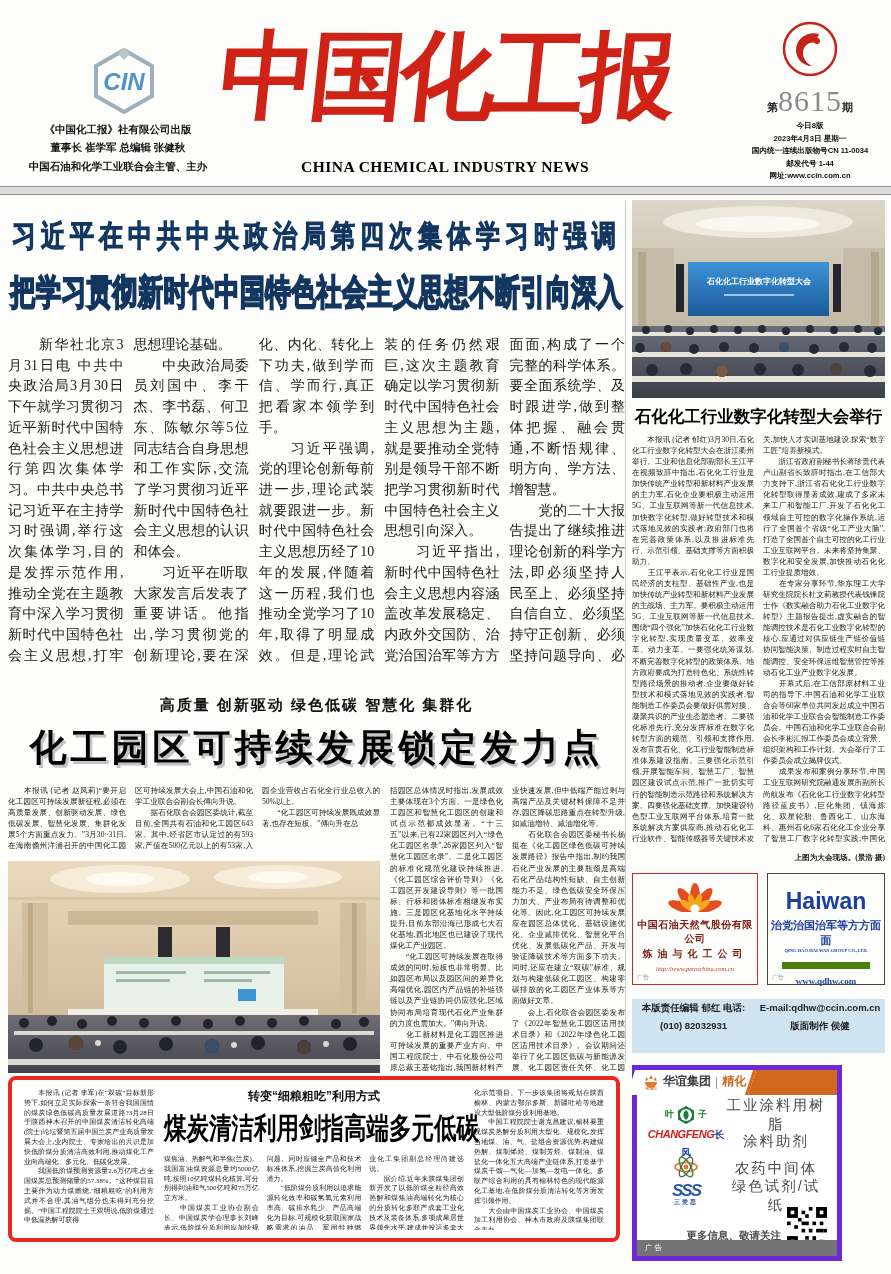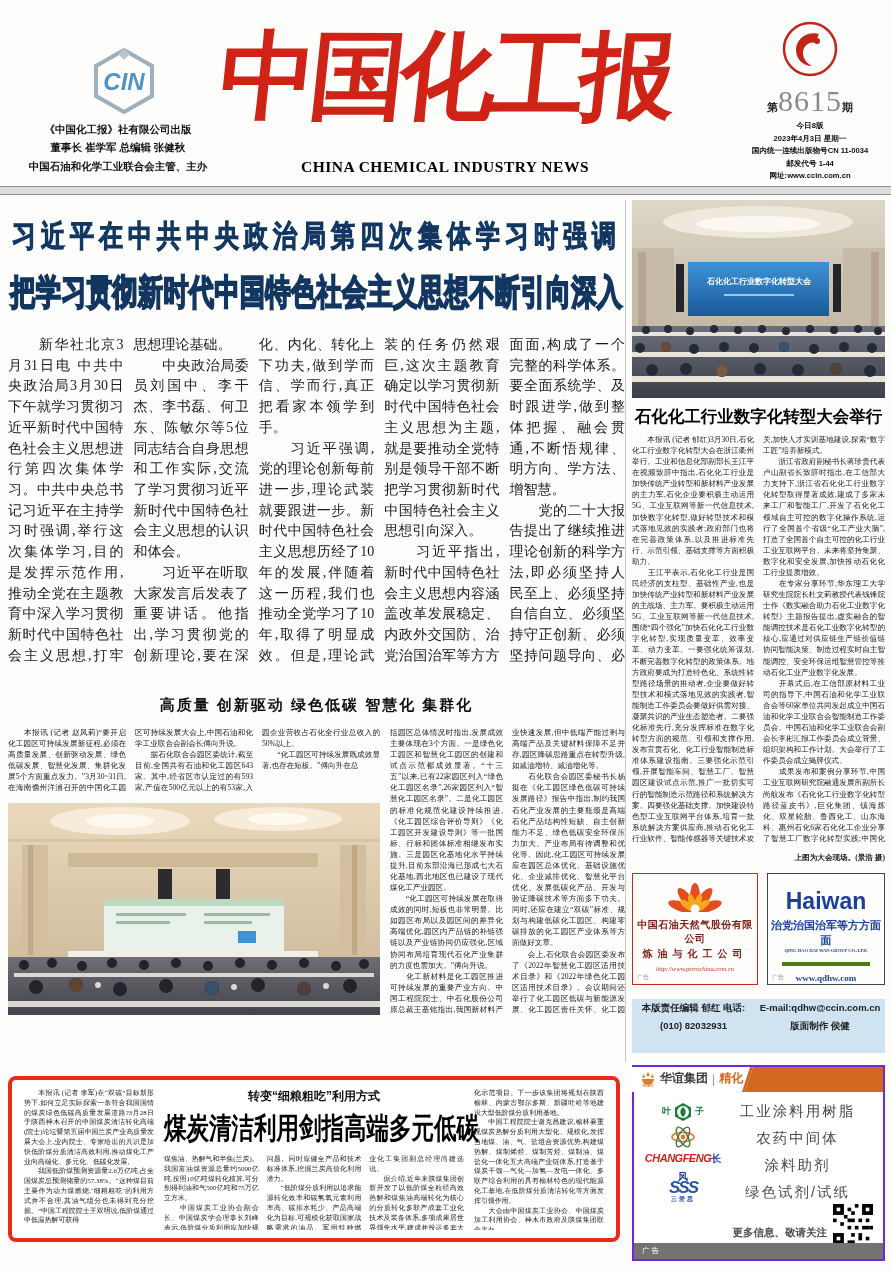--- a/index.html
+++ b/index.html
@@ -53,27 +53,27 @@
                font-size:10px;color:#7a1d12;letter-spacing:5px;margin-top:1px;}
   .petro-url{font-size:6.5px;color:#c23a28;font-style:italic;margin-top:4px;}
   .ad-haiwan{position:relative;width:118px;height:112px;border:1.5px solid #444;
              box-sizing:border-box;text-align:center;padding-top:14px;}
   .haiwan-brand{font-family:"Liberation Sans","DejaVu Sans",sans-serif;font-weight:900;
                 font-size:23px;color:#1c3f9e;}
   .haiwan-name{font-family:"Liberation Sans","DejaVu Sans",sans-serif;font-weight:900;
                font-size:11px;color:#1c3f9e;margin-top:3px;}
   .haiwan-en{font-size:4.6px;color:#1c3f9e;font-weight:bold;}
   .haiwan-url{font-size:9px;color:#1c3f9e;font-weight:bold;margin-top:9px;
-              border-top:4px solid #4d7c0f;padding-top:7px;margin-left:14px;margin-right:14px;}
+              border-top:7px solid #4d7c0f;padding-top:7px;margin-left:14px;margin-right:14px;}
   .ad-mark{position:absolute;left:4px;bottom:2px;font-size:6px;color:#999;}
   .editor-box{margin-top:14px;background:#cfe3f1;height:54px;display:flex;
               justify-content:center;text-align:center;font-family:"Liberation Sans","DejaVu Sans",sans-serif;
               font-weight:bold;font-size:9.5px;line-height:1.9;color:#222;}
   
-  .huayi{margin-top:12px;width:253px;height:196px;border:2px solid #6d28d9;box-sizing:border-box;
+  .huayi{margin-top:12px;width:210px;height:196px;border:5px solid #6d28d9;box-sizing:border-box;
          position:relative;background:#fff;}
   .huayi-bar{height:25px;background:#d2681e;position:relative;}
   .huayi-chip{position:absolute;left:0;top:0;height:25px;width:118px;background:#fff;
               transform:skewX(-18deg) translateX(-6px);border-right:3px solid #d2681e;}
   .huayi-chipin{position:absolute;left:6px;top:3px;display:flex;align-items:center;gap:4px;
                 font-family:"Liberation Sans","DejaVu Sans",sans-serif;}
   .huayi-brand{font-weight:900;font-size:12px;color:#3a3a3a;}
   .huayi-sep{color:#999;font-size:12px;}
   .huayi-sub{font-weight:bold;font-size:12px;color:#d2681e;}
   .huayi-rows{padding:6px 10px 0 10px;}
@@ -316,34 +316,34 @@
             <polygon points="10,1 18,5.5 18,14.5 10,19 2,14.5 2,5.5" fill="#1c7a3a"></polygon>
             <circle cx="10" cy="10" r="6" fill="#ffffff"></circle>
             <path d="M10 5 C 14 8, 13 13, 10 15 C 7 13, 6 8, 10 5 z" fill="#1c7a3a"></path>
           </svg>
           <span>子</span>
         </div>
         <div class="huayi-label">工业涂料用树脂</div>
       </div>
       <div class="huayi-row">
         <div class="huayi-logo">
+          <span class="cf-en">CHANGFENG</span><span class="cf-cn">长风</span>
+        </div>
+        <div class="huayi-label">涂料助剂</div>
+      </div>
+      <div class="huayi-row">
+        <div class="huayi-logo">
           <svg width="26" height="22" viewBox="0 0 26 22">
             <ellipse cx="13" cy="11" rx="11" ry="4.5" fill="none" stroke="#e07b2a" stroke-width="1.6"></ellipse>
             <ellipse cx="13" cy="11" rx="11" ry="4.5" fill="none" stroke="#4a8f3a" stroke-width="1.6" transform="rotate(60 13 11)"></ellipse>
             <ellipse cx="13" cy="11" rx="11" ry="4.5" fill="none" stroke="#555" stroke-width="1.2" transform="rotate(120 13 11)"></ellipse>
             <circle cx="13" cy="11" r="2.4" fill="#e07b2a"></circle>
           </svg>
         </div>
         <div class="huayi-label">农药中间体</div>
-      </div>
-      <div class="huayi-row">
-        <div class="huayi-logo">
-          <span class="cf-en">CHANGFENG</span><span class="cf-cn">长风</span>
-        </div>
-        <div class="huayi-label">涂料助剂</div>
       </div>
       <div class="huayi-row">
         <div class="huayi-logo">
           <div class="sss">SSS</div>
           <div class="sss-cn">三爱思</div>
         </div>
         <div class="huayi-label">绿色试剂/试纸</div>
       </div>
     </div>
     <div class="huayi-note">
@@ -376,20 +376,21 @@
             <rect x="3" y="3" width="1" height="1"></rect>
         </g>
       </svg>
     </div>
     <div class="huayi-foot">广 告</div>
   </div>
 </div>
 
 <div class="park">
   <div class="park-kicker">高质量 创新驱动 绿色低碳 智慧化 集群化</div>
+  <div class="park-h">化工园区可持续发展锁定发力点</div>
   <div class="park-cols">
     <div class="park-left">
       <div class="park-intro flow">　　本报讯 (记者 赵凤莉)“要开启化工园区可持续发展新征程,必须在高质量发展、创新驱动发展、绿色低碳发展、智慧化发展、集群化发展5个方面重点发力。”3月30~31日,在海南儋州洋浦召开的中国化工园区可持续发展大会上,中国石油和化学工业联合会副会长傅向升说。
 　　据石化联合会园区委统计,截至目前,全国共有石油和化工园区643家。其中,经省区市认定过的有593家,产值在500亿元以上的有53家,入园企业营收占石化全行业总收入的50%以上。
 　　“化工园区可持续发展既成效显著,也存在短板。”傅向升在总</div>
       <svg class="photo2" viewBox="0 0 372 212">
         <defs>
           <linearGradient id="hall" x1="0" y1="0" x2="0" y2="1">
             <stop offset="0" stop-color="#ead9bd"></stop>
               <stop offset="1" stop-color="#c9b394"></stop>

